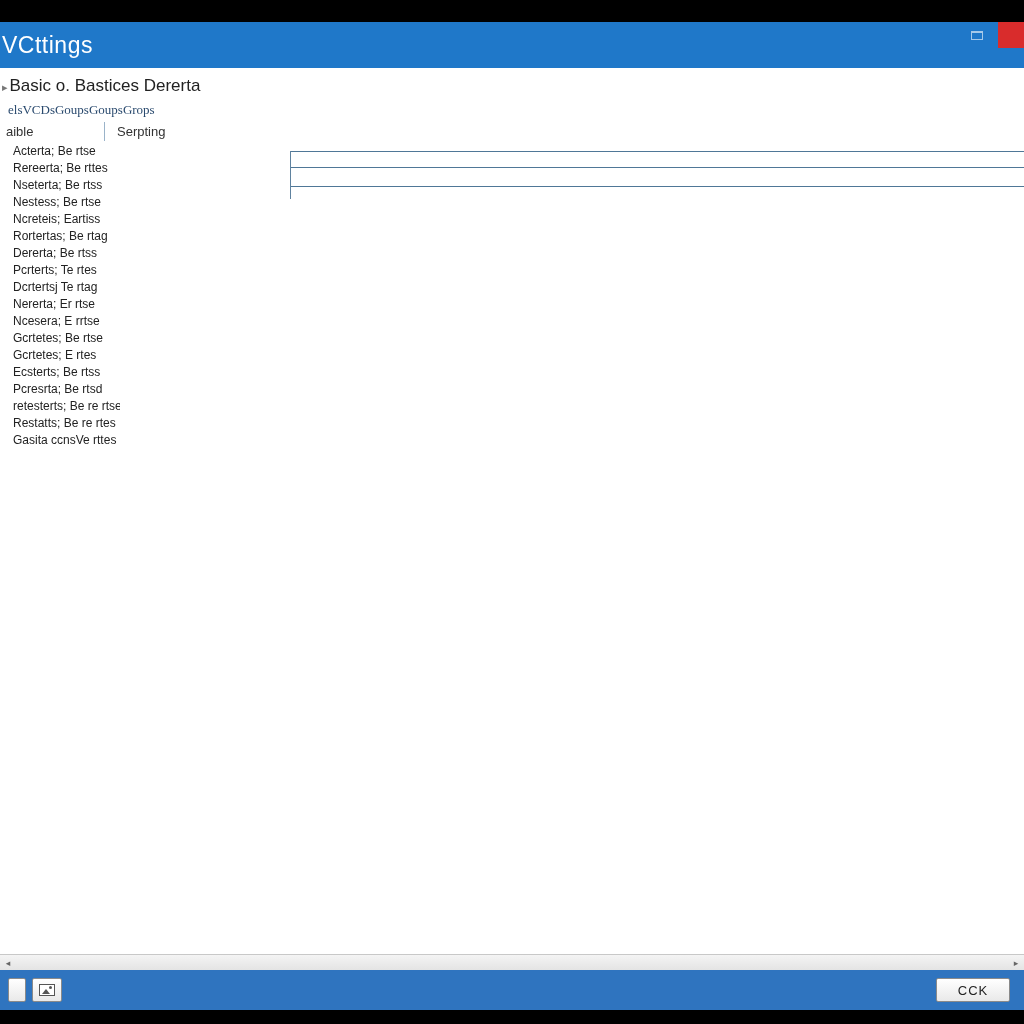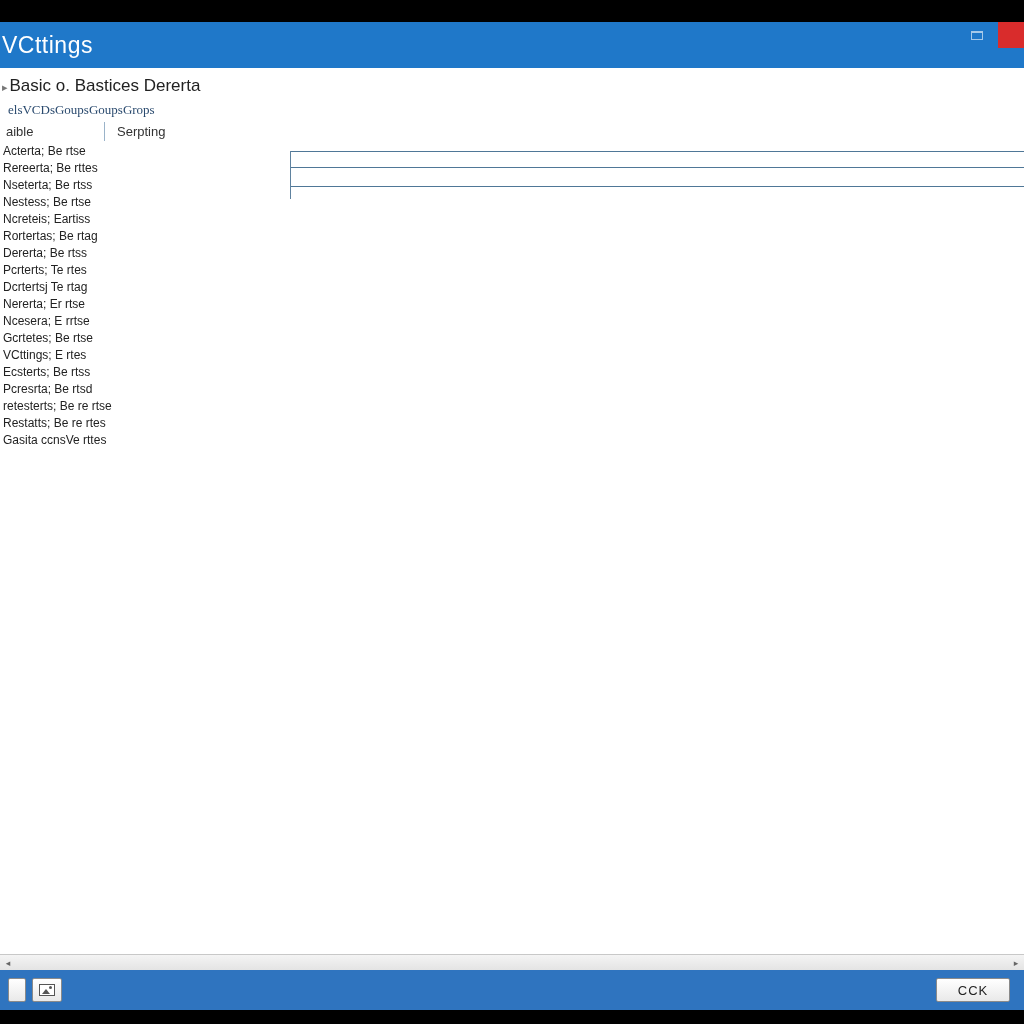--- a/index.html
+++ b/index.html
@@ -106,21 +106,21 @@
   .body-area {
     flex: 1;
     display: flex;
     overflow: hidden;
     position: relative;
     padding-top: 2px;
   }
 
   .sidebar {
     width: 120px;
-    padding-left: 3px;
+    padding-left: 13px;
     font-size: 12px;
     color: #222;
     line-height: 17px;
   }
   .sidebar .item {
     white-space: nowrap;
     overflow: hidden;
   }
 
   .main-pane {
@@ -257,21 +257,21 @@
       <div class="item">Nseterta; Be rtss</div>
       <div class="item">Nestess; Be rtse</div>
       <div class="item">Ncreteis; Eartiss</div>
       <div class="item">Rortertas; Be rtag</div>
       <div class="item">Dererta; Be rtss</div>
       <div class="item">Pcrterts; Te rtes</div>
       <div class="item">Dcrtertsj Te rtag</div>
       <div class="item">Nererta; Er rtse</div>
       <div class="item">Ncesera; E rrtse</div>
       <div class="item">Gcrtetes; Be rtse</div>
-      <div class="item">VCttings; E rtes</div>
+      <div class="item">Gcrtetes; E rtes</div>
       <div class="item">Ecsterts; Be rtss</div>
       <div class="item">Pcresrta; Be rtsd</div>
       <div class="item">retesterts; Be re rtse</div>
       <div class="item">Restatts; Be re rtes</div>
       <div class="item">Gasita ccnsVe rttes</div>
     </div>
 
     <div class="main-pane">
       <div class="rule-box">
         <div class="line l1"></div>

